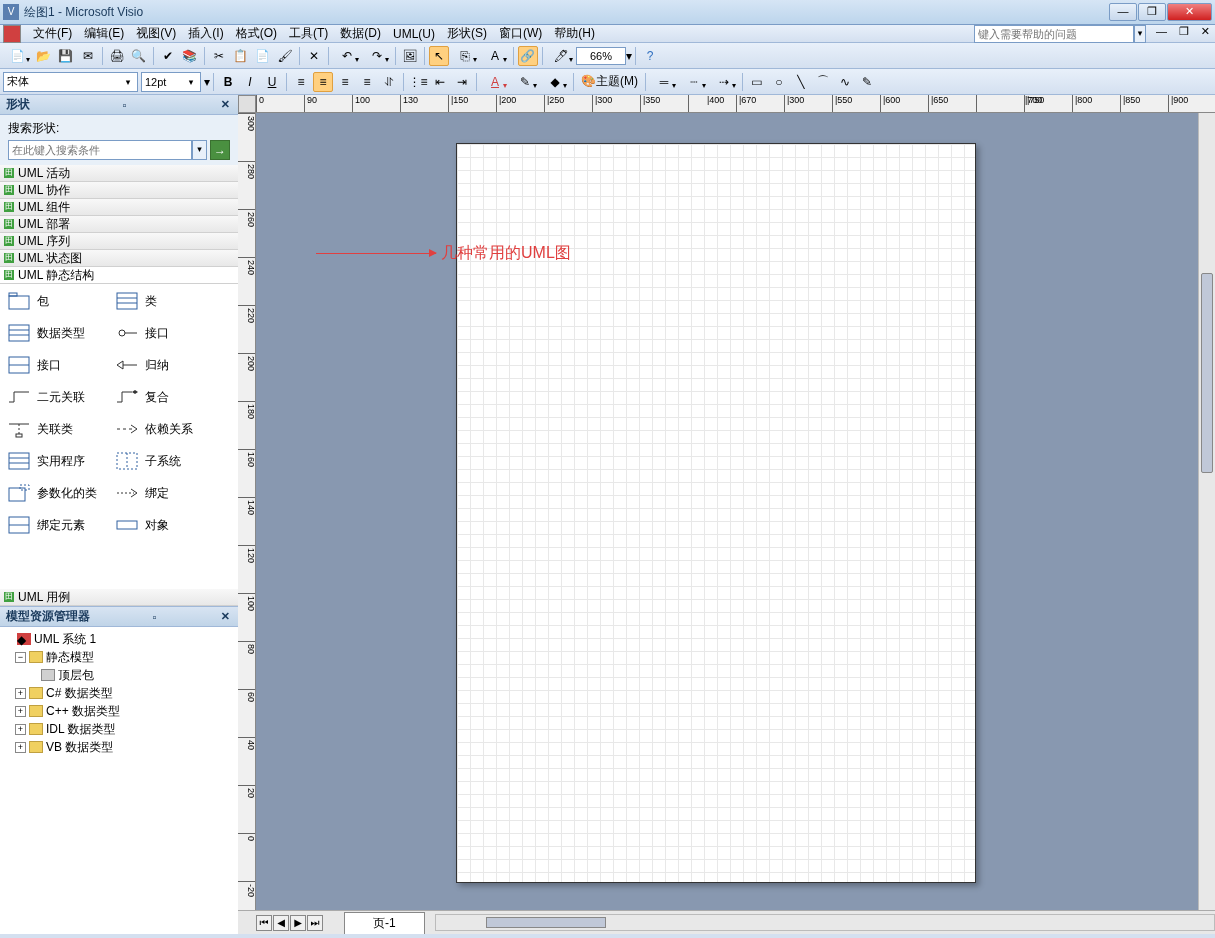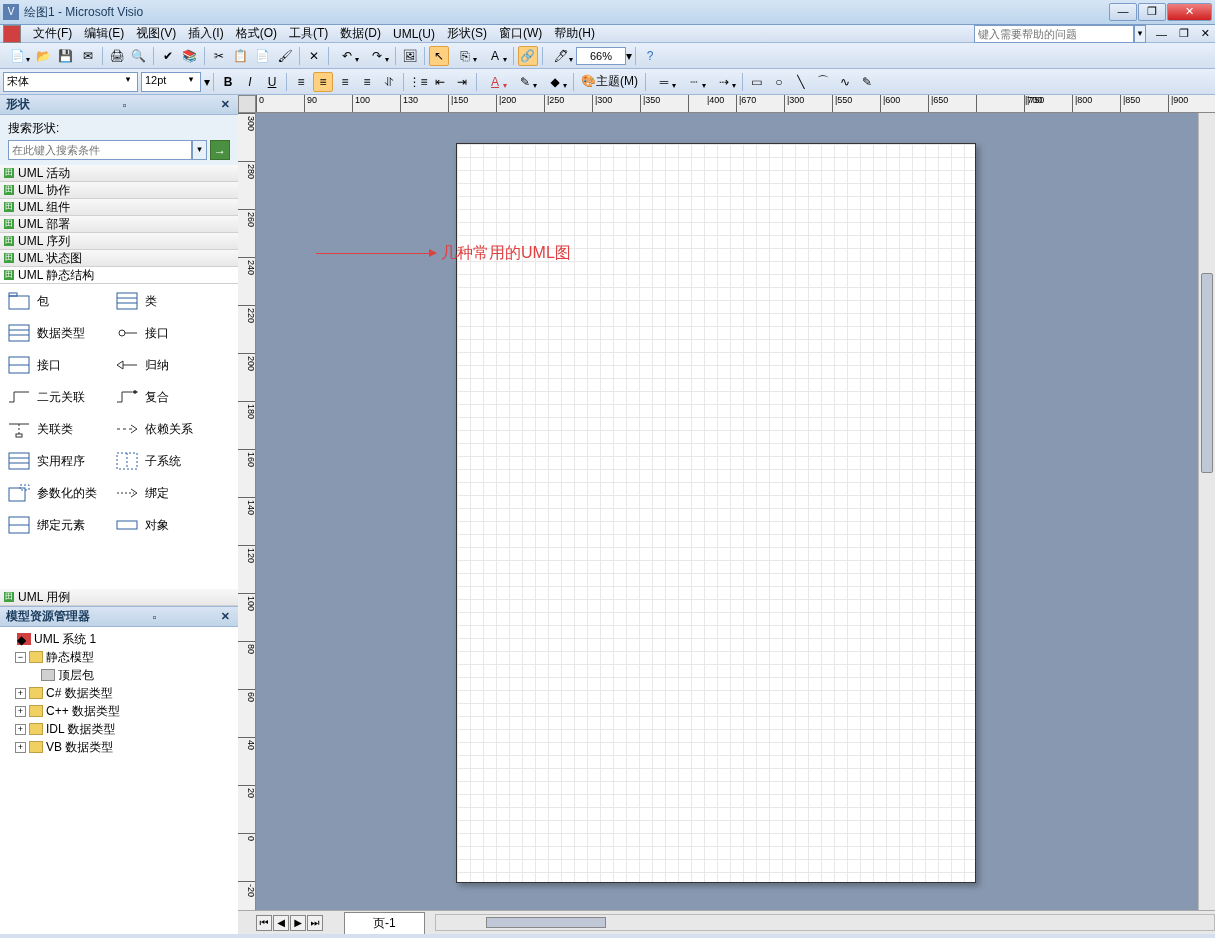--- a/index.html
+++ b/index.html
@@ -6,36 +6,36 @@
 body { width:1215px; height:938px; background:#d4e0f0; overflow:hidden; font-size:12px; }
 .titlebar { height:25px; background:linear-gradient(#d6e5f5,#bcd5ec); display:flex; align-items:center; padding:0 3px; border-bottom:1px solid #7a9cc6; }
 .titlebar .vicon { width:16px; height:16px; background:#5a7fb0; margin-right:5px; font-size:10px; color:#fff; text-align:center; line-height:16px; }
 .titlebar .ttl { color:#1a3a5c; font-size:12px; }
 .titlebar .winbtns { margin-left:auto; display:flex; }
 .titlebar .wbtn { width:28px; height:18px; margin-left:1px; background:linear-gradient(#e8f0fa,#c8d8ec); border:1px solid #7a9cc6; border-radius:2px; text-align:center; line-height:14px; font-size:11px; cursor:pointer; }
 .titlebar .wbtn.close { background:linear-gradient(#f08080,#d02020); color:#fff; width:45px; }
 .menubar { height:18px; background:linear-gradient(#e8f0fa,#d4e0f0); display:flex; align-items:center; padding:0 3px; border-bottom:1px solid #a0b8d8; }
 .menubar .appicon { width:18px; height:18px; background:#d04040; margin-right:6px; border:1px solid #888; }
 .menubar .mi { padding:2px 6px; cursor:pointer; }
-.menubar .helpbox { margin-left:auto; display:flex; align-items:center; }
+.menubar .helpbox { margin-left:auto; display:flex; }
 .menubar .helpbox input { width:160px; height:18px; font-size:11px; border:1px solid #7a9cc6; padding:0 3px; }
 .menubar .drop { width:12px; height:18px; border:1px solid #7a9cc6; background:#e8f0fa; text-align:center; line-height:14px; font-size:9px; cursor:pointer; }
 .menubar .wc { margin-left:8px; font-size:11px; cursor:pointer; padding:0 2px; }
 .toolbar { height:26px; background:linear-gradient(#e8f0fa,#d4e0f0); display:flex; align-items:center; padding:0 3px; border-bottom:1px solid #a0b8d8; }
 .tbtn { width:20px; height:20px; margin:0 1px; display:flex; align-items:center; justify-content:center; cursor:pointer; border:1px solid transparent; border-radius:2px; }
 .tbtn.sel { background:#ffd080; border-color:#e0a040; }
 .tbtn.dd { width:28px; position:relative; }
 .tbtn.dd::after { content:"▾"; font-size:8px; position:absolute; right:1px; bottom:1px; }
 .tsep { width:1px; height:18px; background:#a0b8d8; margin:0 3px; }
 .tbtxt { padding:0 4px; cursor:pointer; }
 .zoom { display:flex; align-items:center; }
 .zoom input { width:50px; height:18px; font-size:11px; border:1px solid #7a9cc6; text-align:center; }
 .fmtbar { height:26px; background:linear-gradient(#e8f0fa,#d4e0f0); display:flex; align-items:center; padding:0 3px; border-bottom:1px solid #a0b8d8; }
 .fmtbar select, .fmtbar .combo { height:20px; font-size:11px; border:1px solid #7a9cc6; background:#fff; }
-.combo { display:flex; align-items:flex-start; padding:1px 3px; }
+.combo { display:flex; align-items:center; padding:1px 3px; }
 .combo .cd { width:12px; text-align:center; font-size:9px; margin-left:auto; }
 .workspace { display:flex; height:839px; }
 .sidebar { width:238px; background:#e8f0f8; display:flex; flex-direction:column; }
 .panel-hdr { height:20px; background:linear-gradient(#d8e4f2,#c0d4e8); display:flex; align-items:center; padding:0 6px; border-bottom:1px solid #a0b8d8; color:#1a3a5c; font-weight:bold; }
 .panel-hdr .pbtn { margin-left:auto; font-size:11px; cursor:pointer; padding:0 2px; }
 .shapes-search { padding:5px 8px; background:#e8f0f8; }
 .shapes-search .sl { margin-bottom:3px; }
 .shapes-search .srow { display:flex; }
 .shapes-search input { flex:1; height:20px; border:1px solid #7a9cc6; font-size:11px; padding:0 3px; }
 .shapes-search .sgo { width:20px; height:20px; background:#4a9040; color:#fff; border:1px solid #3a7030; margin-left:3px; text-align:center; line-height:18px; cursor:pointer; }

